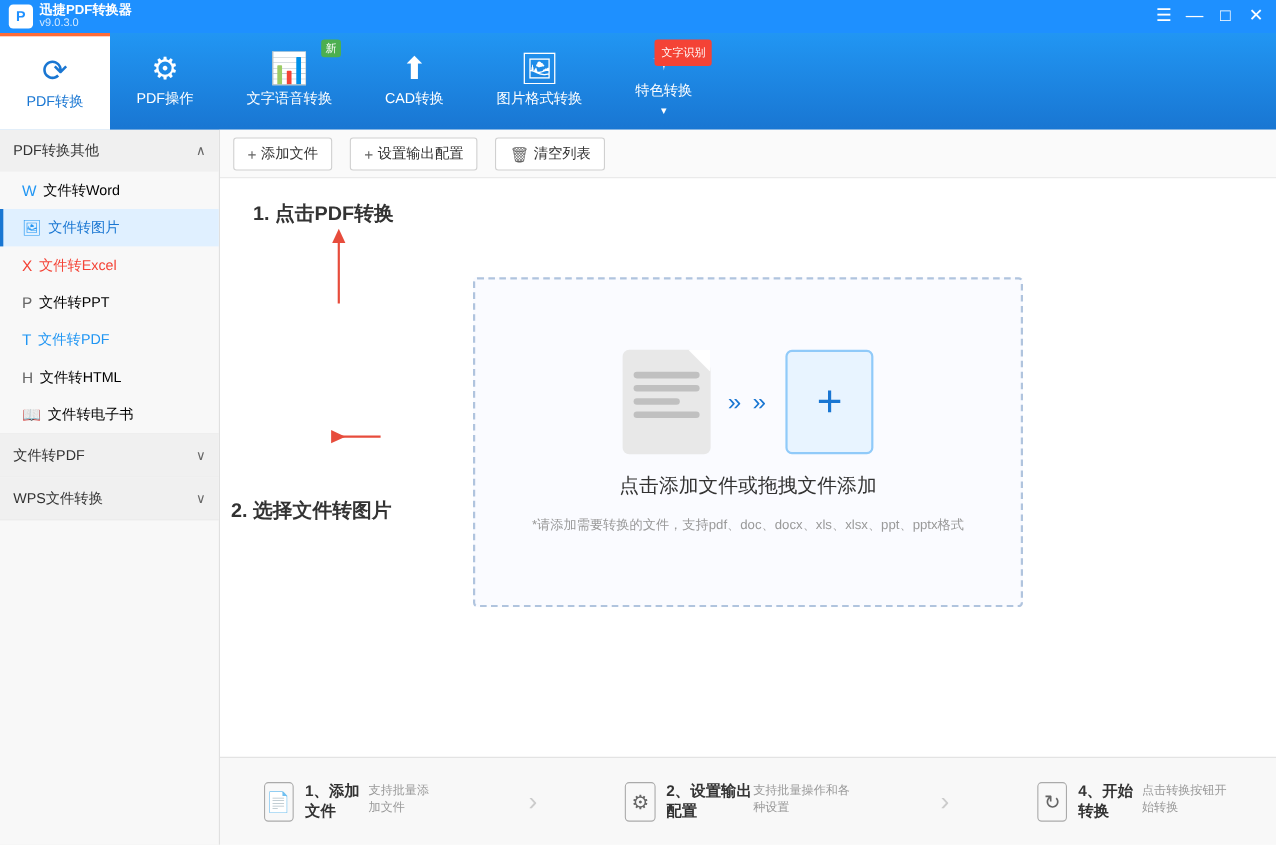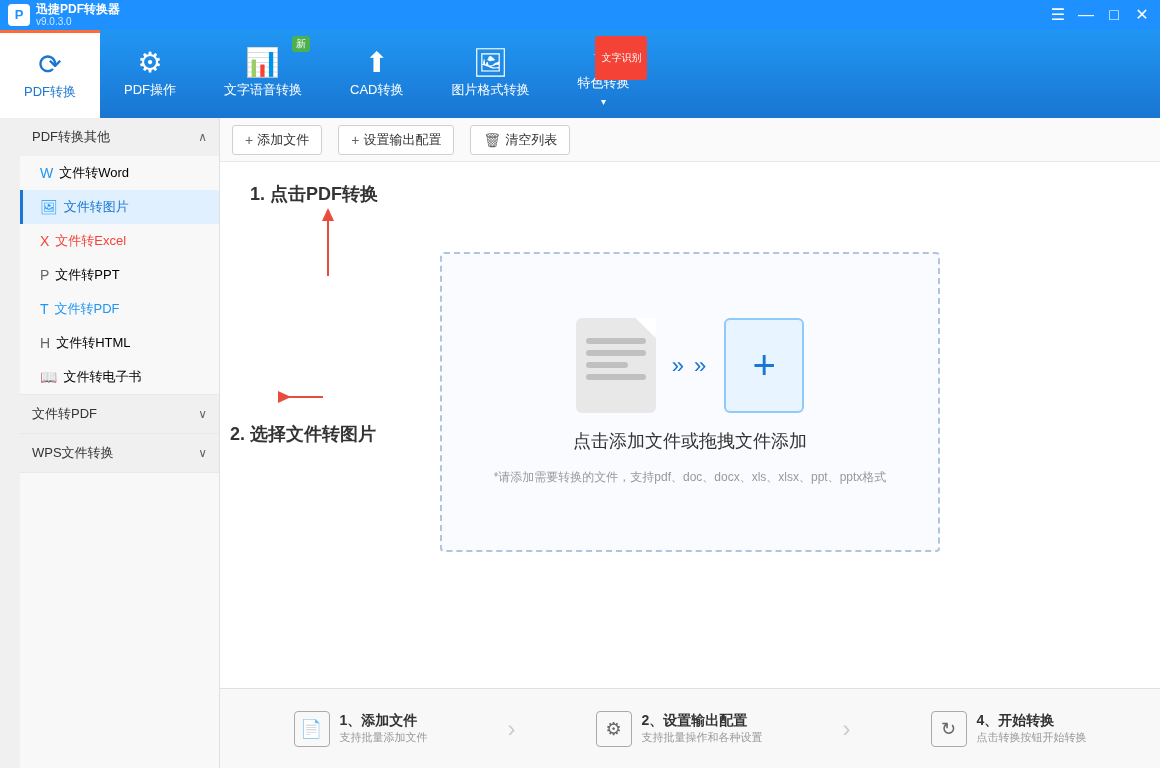--- a/index.html
+++ b/index.html
@@ -65,29 +65,28 @@
       padding: 1px 4px;
       border-radius: 3px;
     }
     .toolbar-badge-red {
       position: absolute;
       top: 6px;
       right: 6px;
       background: #f44336;
       color: white;
       font-size: 10px;
-      padding: 15px 6px;
+      padding: 5px 6px;
       border-radius: 3px;
     }
 
     
     .content-area {
       display: flex;
       height: calc(768px - 30px - 88px);
-      padding-left: 20px;
     }
 
     
     .sidebar {
       width: 200px;
       background: #f8f8f8;
       border-right: 1px solid #e0e0e0;
       overflow-y: auto;
     }
     .sidebar-section {
@@ -248,21 +247,21 @@
     .guide-step-icon {
       width: 36px; height: 36px;
       border: 1.5px solid #aaa;
       border-radius: 4px;
       display: flex;
       align-items: center;
       justify-content: center;
       font-size: 18px;
       color: #666;
     }
-    .guide-step-text { display: flex; flex-direction: column; }
+    .guide-step-text { display: flex; flex-direction: row; }
     .guide-step-title { font-size: 14px; color: #333; font-weight: bold; }
     .guide-step-sub { font-size: 11px; color: #999; }
     .guide-divider { color: #ccc; font-size: 24px; }
 
     
     .chevron { font-size: 12px; color: #666; }
   </style>
 </head>
 <body>
 
@@ -402,21 +401,21 @@
 
       <div style="position:absolute; top:20px; left:30px; display:flex; flex-direction:column; align-items:flex-end; pointer-events:none; z-index:10;">
         <span style="font-size:18px; font-weight:bold; color:#333; white-space:nowrap;text-align:center;">1. 点击PDF转换</span>
         <svg width="60" height="80" style="display:block; margin-right:20px;">
           <line x1="30" y1="70" x2="30" y2="10" stroke="#e74c3c" stroke-width="2"></line>
           <polygon points="24,15 36,15 30,2" fill="#e74c3c"></polygon>
         </svg>
       </div>
 
       <div style="position:absolute; top:210px; left:10px; display:flex; align-items:center; pointer-events:none; z-index:10;">
-        <div style="display:flex; flex-direction:column; align-items:center;">
+        <div style="display:flex; flex-direction:column; align-items:flex-end;gap:30px;">
           <svg width="60" height="50">
             <line x1="50" y1="25" x2="10" y2="25" stroke="#e74c3c" stroke-width="2"></line>
             <polygon points="5,19 5,31 18,25" fill="#e74c3c"></polygon>
           </svg>
           <span style="font-size:18px; font-weight:bold; color:#333; white-space:nowrap; margin-left:0px;">2. 选择文件转图片</span>
         </div>
       </div>
 
       <div class="drop-zone" style="margin-top:60px;">
         <div class="drop-zone-icons">

